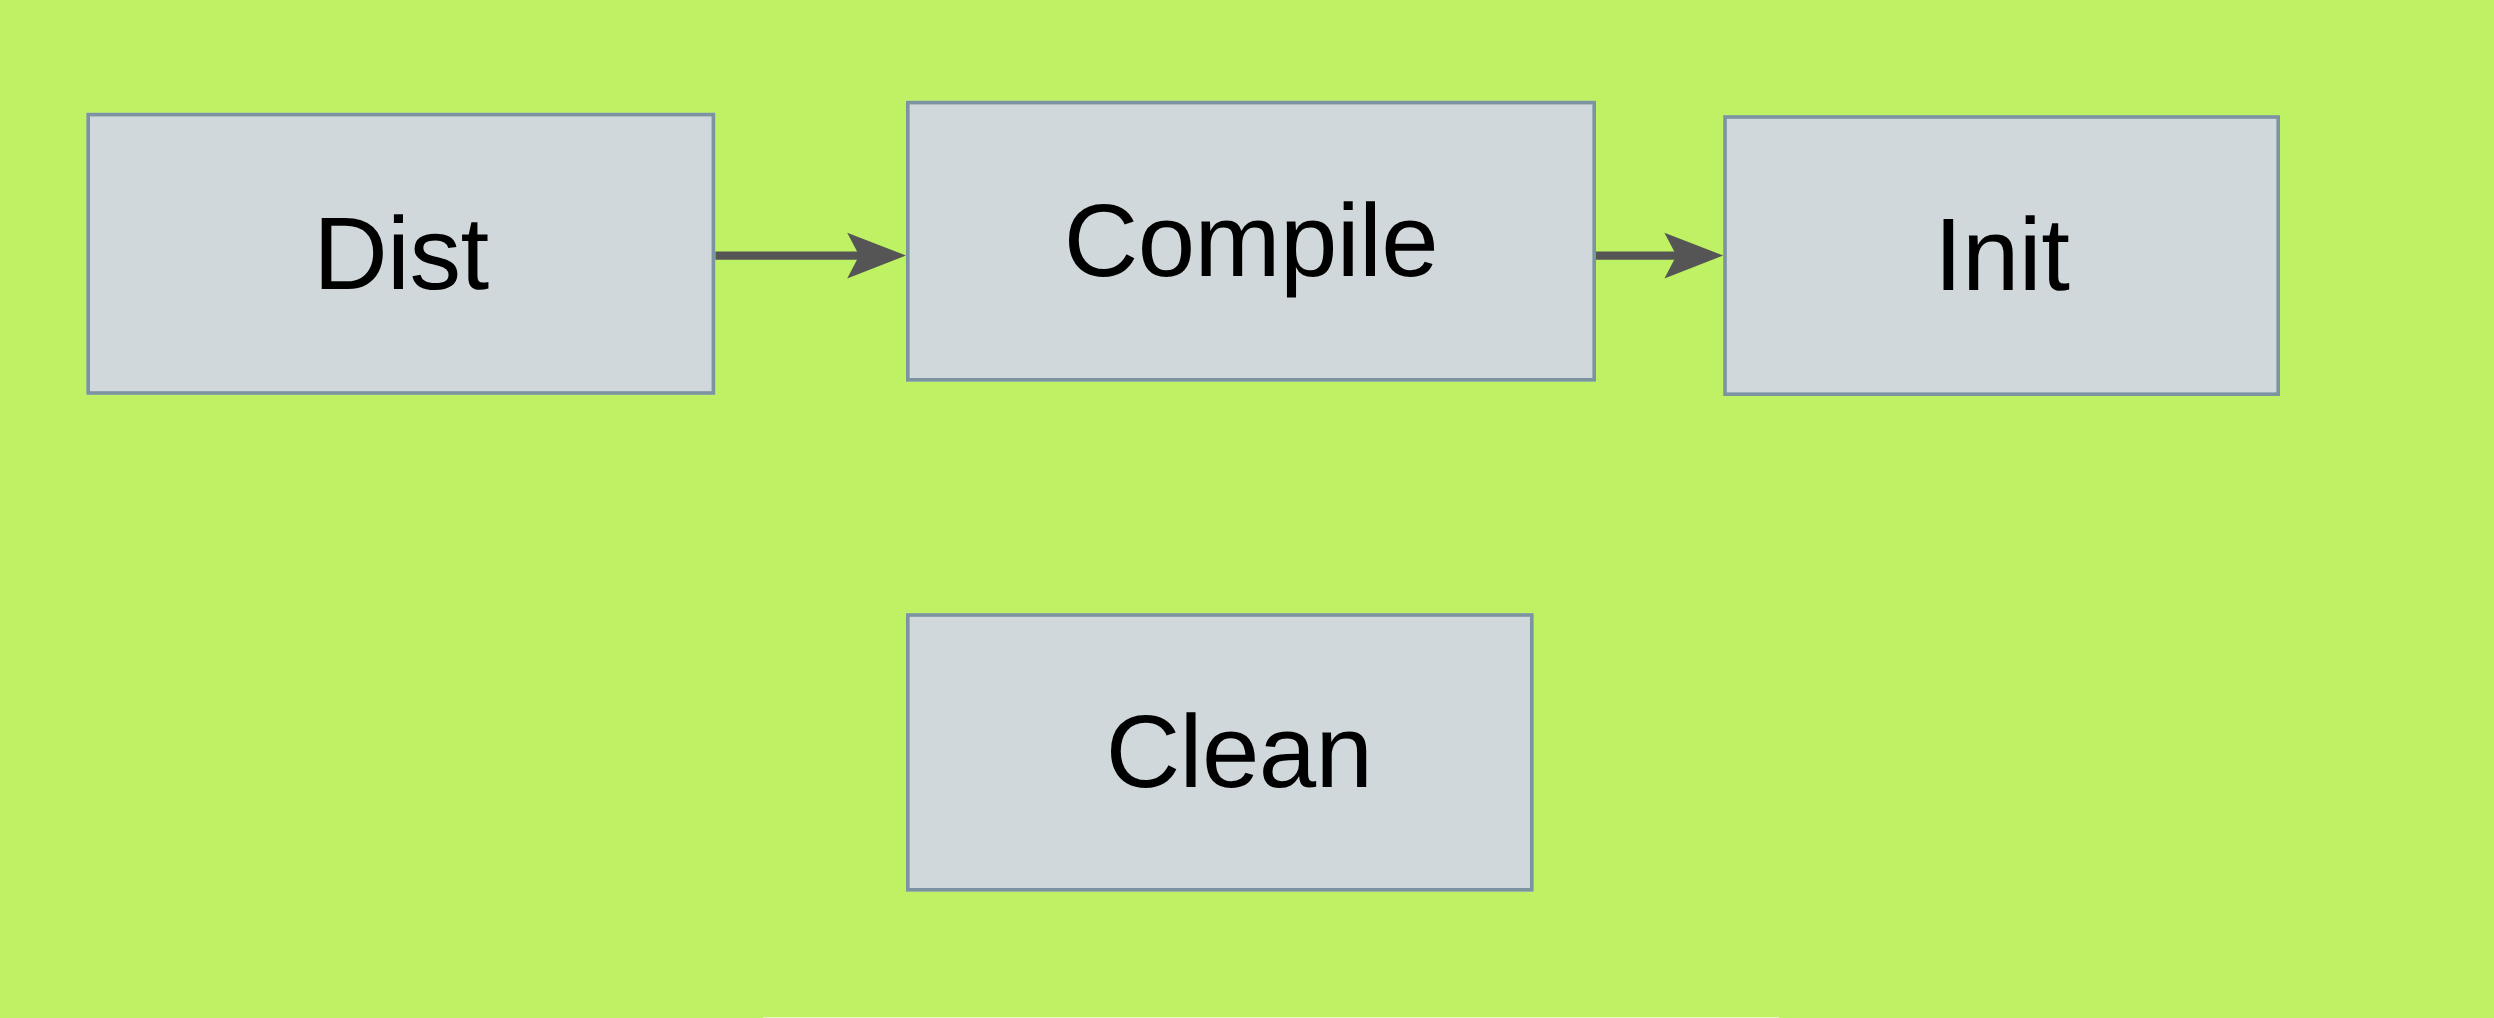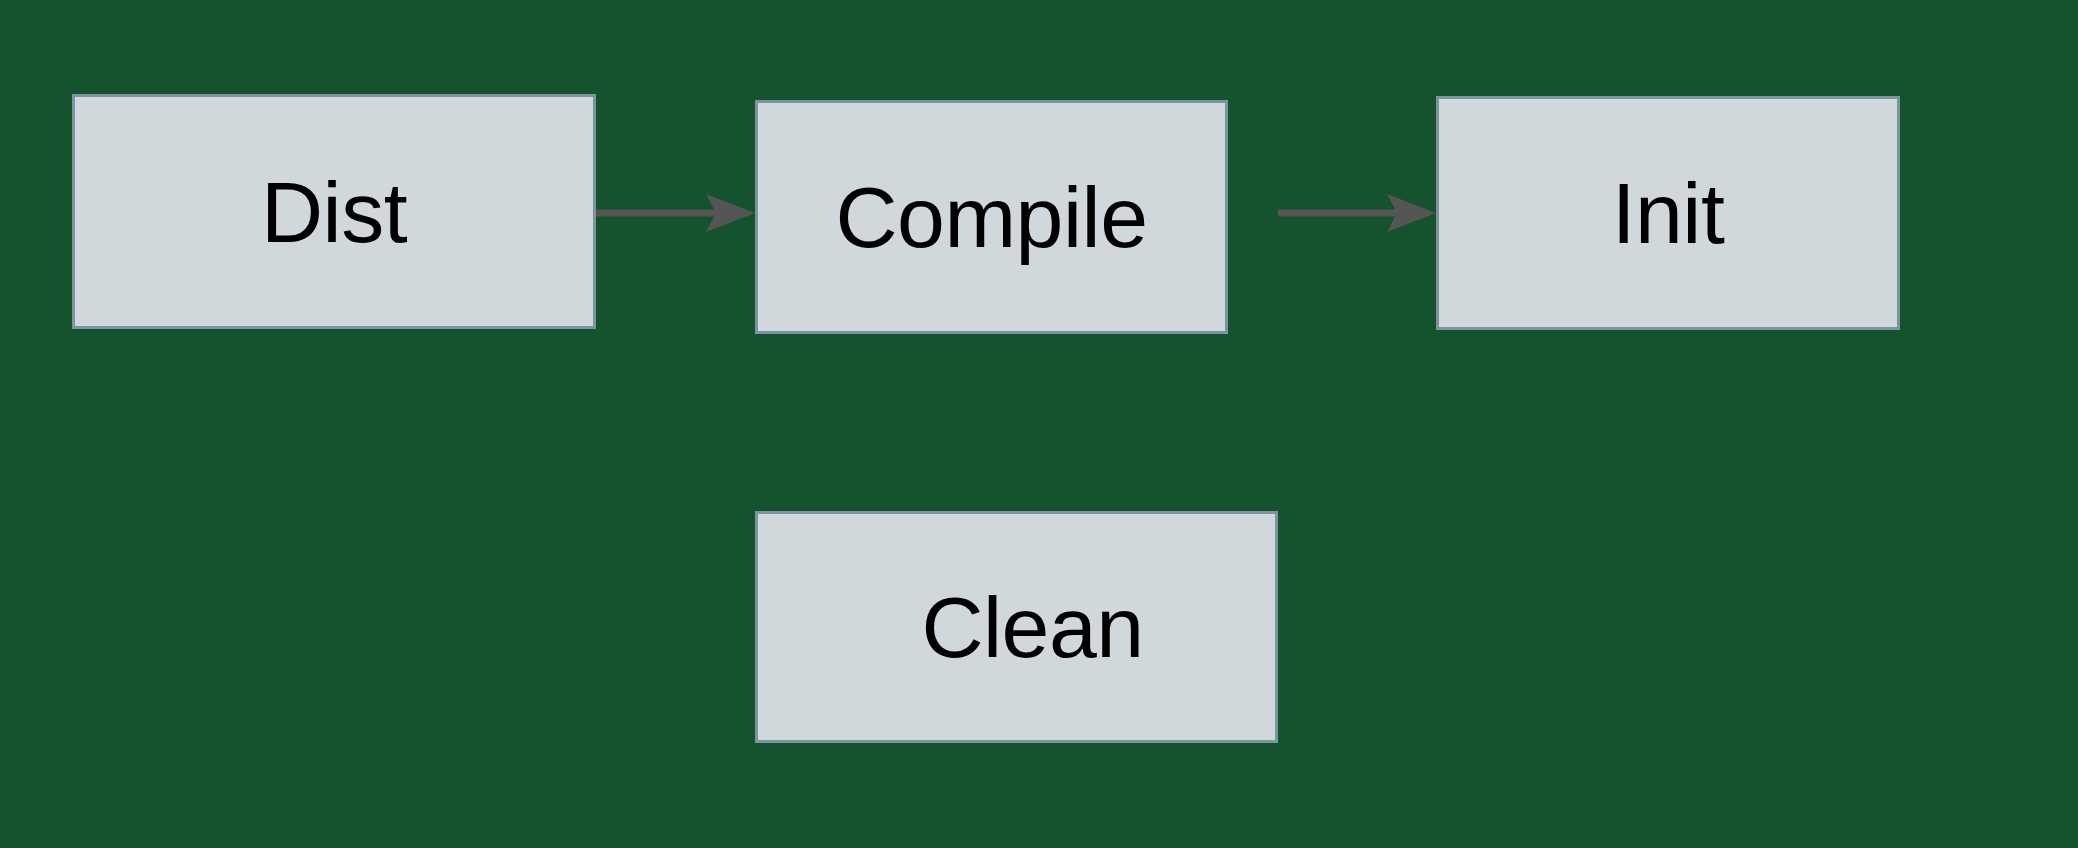--- a/index.html
+++ b/index.html
@@ -7,21 +7,21 @@
     padding: 0;
     background: #ffffff;
   }
   body {
     font-family: "Liberation Sans", sans-serif;
   }
   #canvas {
     position: relative;
     width: 2078px;
     height: 848px;
-    background: #14532d;
+    background: #bef264;
     overflow: hidden;
   }
   .node {
     position: absolute;
     box-sizing: border-box;
     background: #d0d8db;
     border: 3px solid #7b949f;
     display: flex;
     align-items: center;
     justify-content: center;
@@ -67,21 +67,21 @@
     <g>
       <line class="edge-line" x1="1278" y1="213" x2="1403" y2="213"></line>
       <path class="edge-head" d="M 1436 213 L 1387 194 L 1397 213 L 1387 232 Z"></path>
     </g>
   </svg>
 
   <div class="node" style="left:72px; top:94px; width:524px; height:235px;">
     <span class="node-label">Dist</span>
   </div>
 
-  <div class="node" style="left:755px; top:100px; width:473px; height:234px;">
+  <div class="node" style="left:755px; top:84px; width:575px; height:234px;">
     <span class="node-label">Compile</span>
   </div>
 
   <div class="node" style="left:1436px; top:96px; width:464px; height:234px;">
     <span class="node-label">Init</span>
   </div>
 
   <div class="node" style="left:755px; top:511px; width:523px; height:232px;padding-left:32px;">
     <span class="node-label">Clean</span>
   </div>

